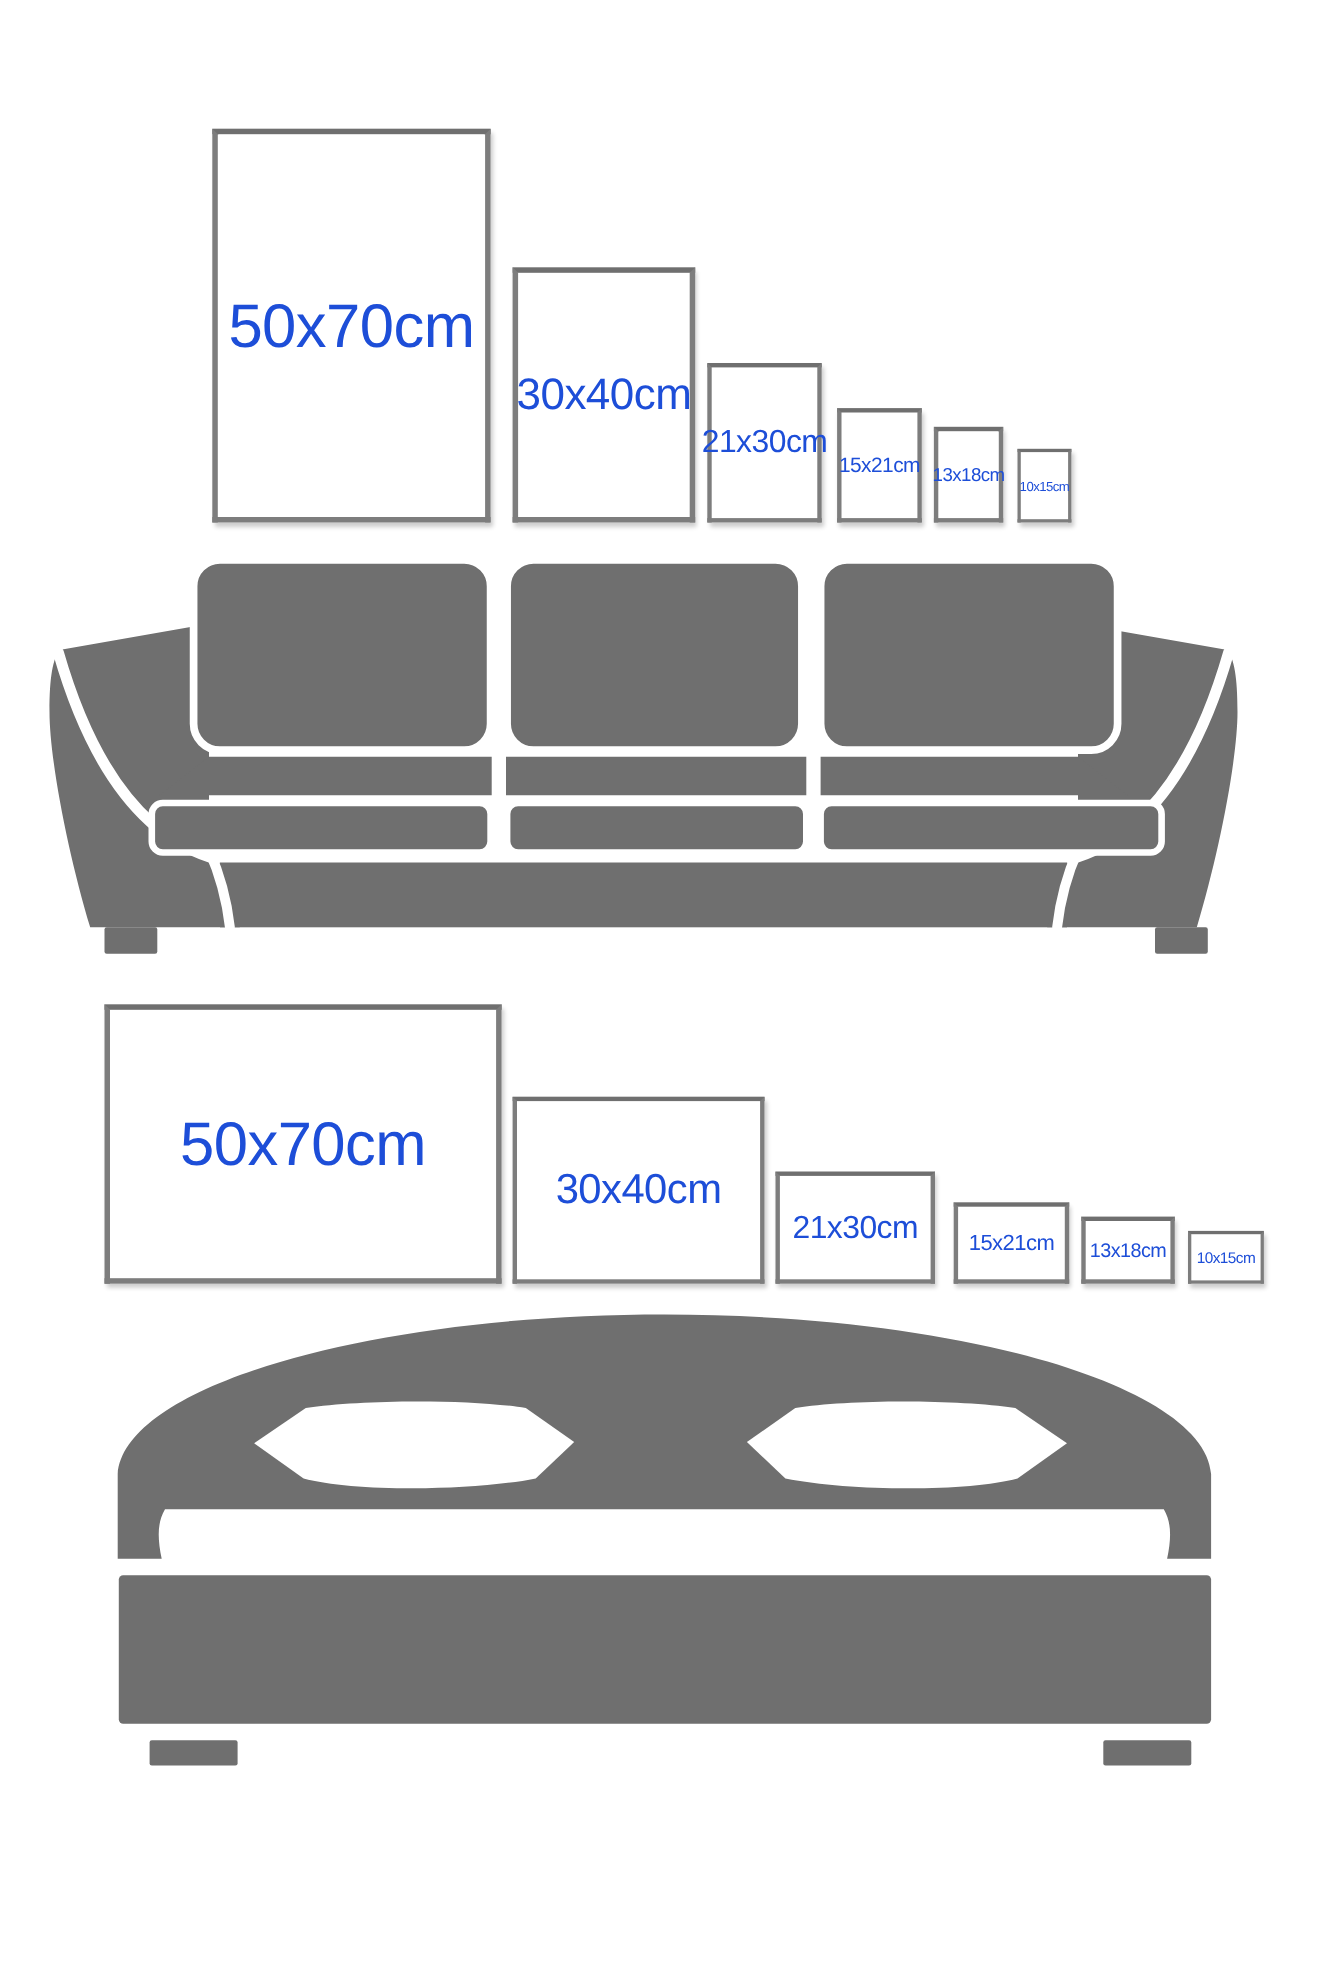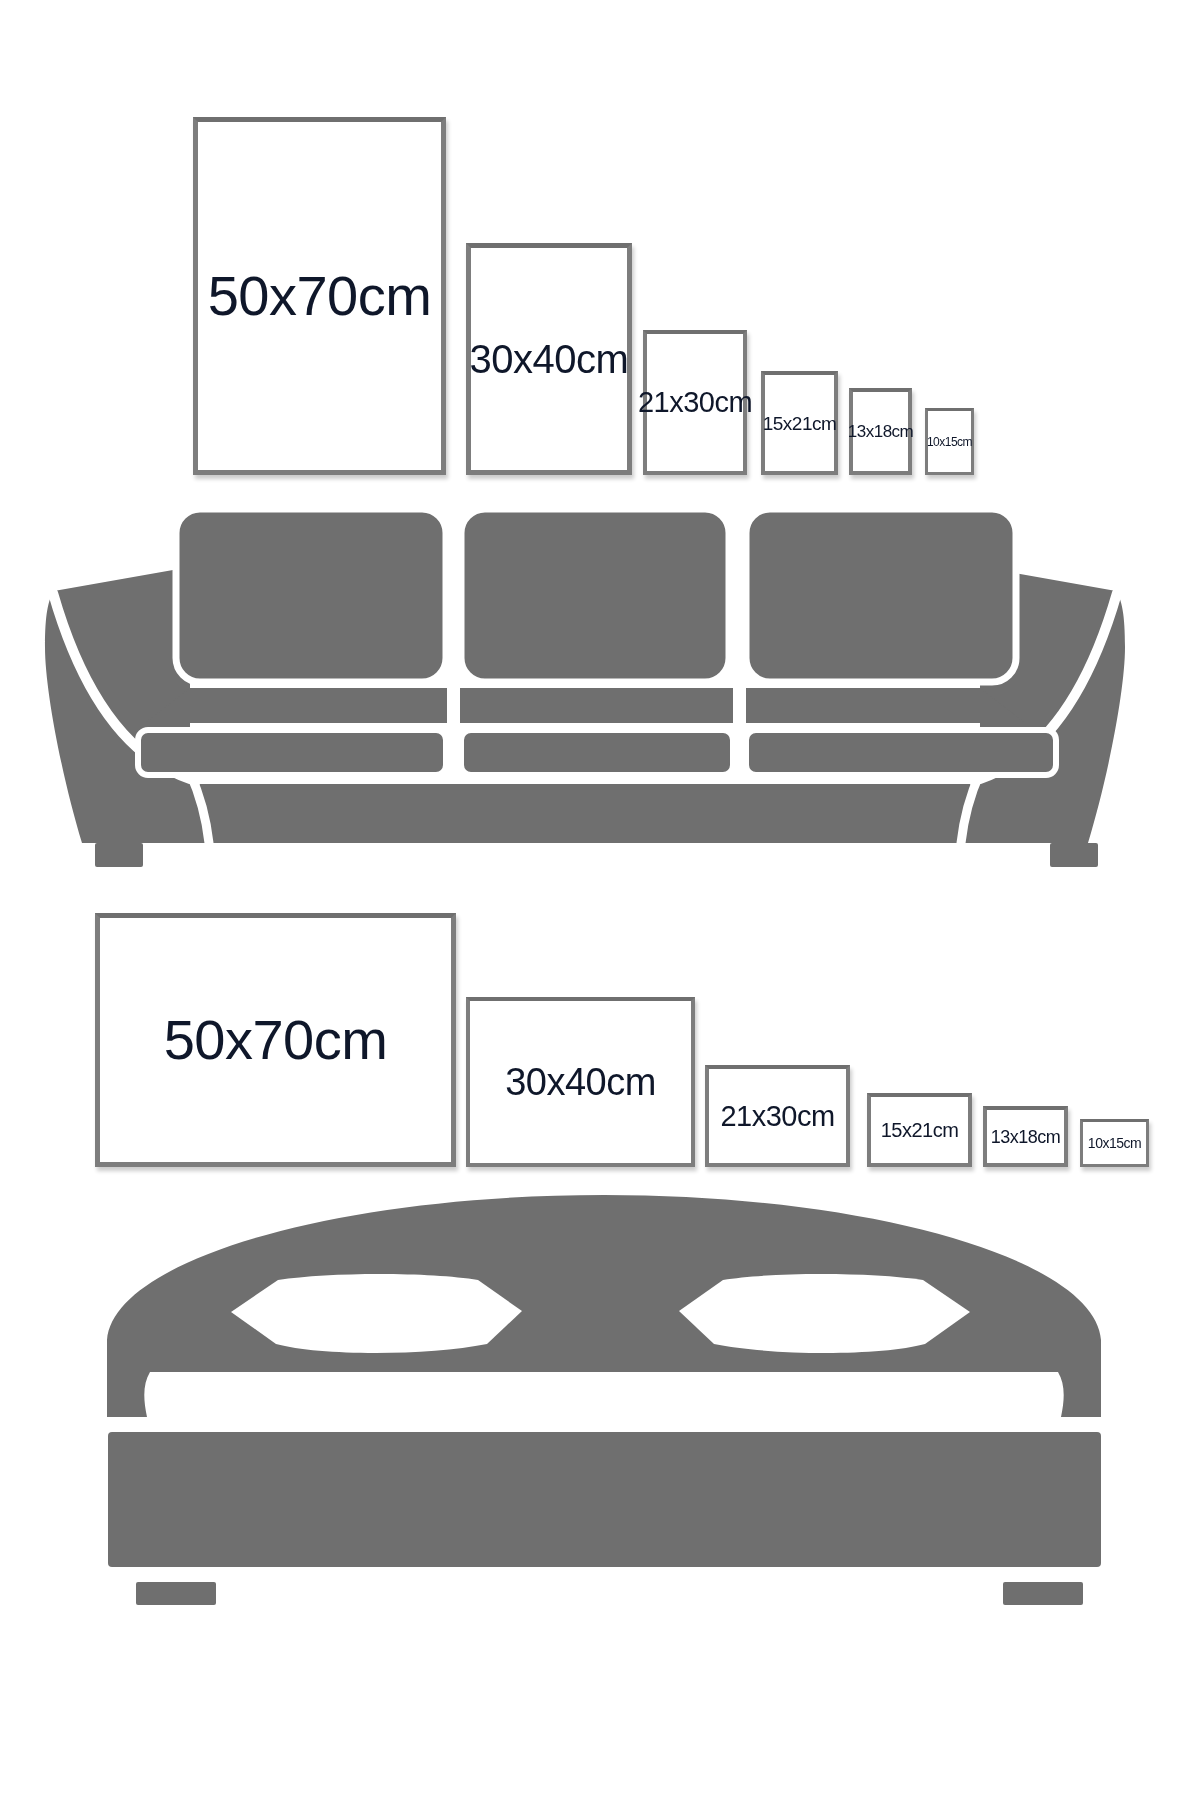--- a/index.html
+++ b/index.html
@@ -13,21 +13,21 @@
   .section-layer{position:absolute;left:0;top:0;width:100%;height:100%;}
   .size-frame{
     position:absolute;
     box-sizing:border-box;
     background:#fff;
     border-style:solid;
     display:flex;align-items:center;justify-content:center;
     box-shadow:2px 4px 4px rgba(0,0,0,0.20);
   }
   .size-frame .size-label{
-    color:#0f172a;
+    color:#1d4ed8;
     line-height:1;
     white-space:nowrap;
     letter-spacing:-0.5px;
   }
   .furniture-svg{position:absolute;display:block;}
 </style>
 </head>
 <body>
 
 <div id="poster">

